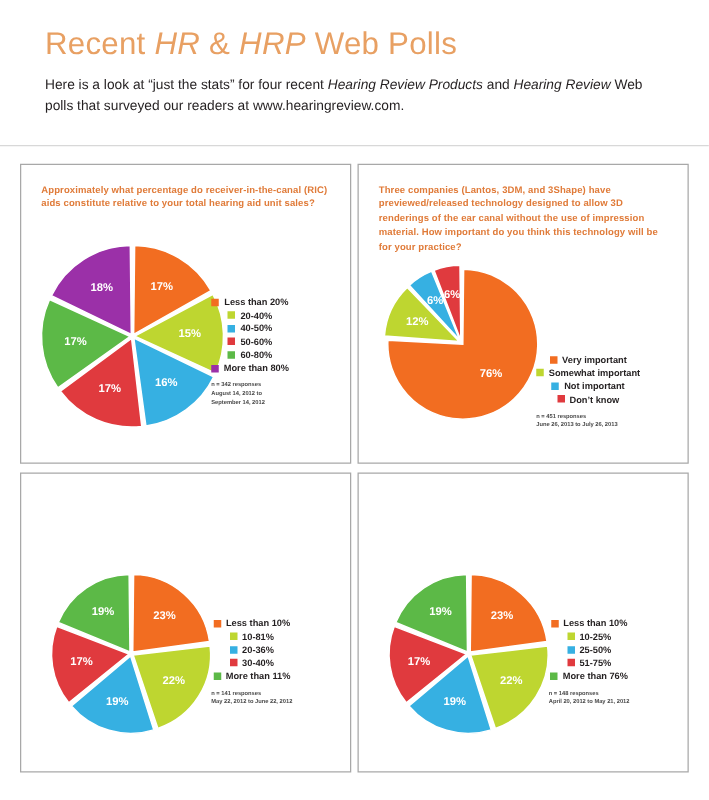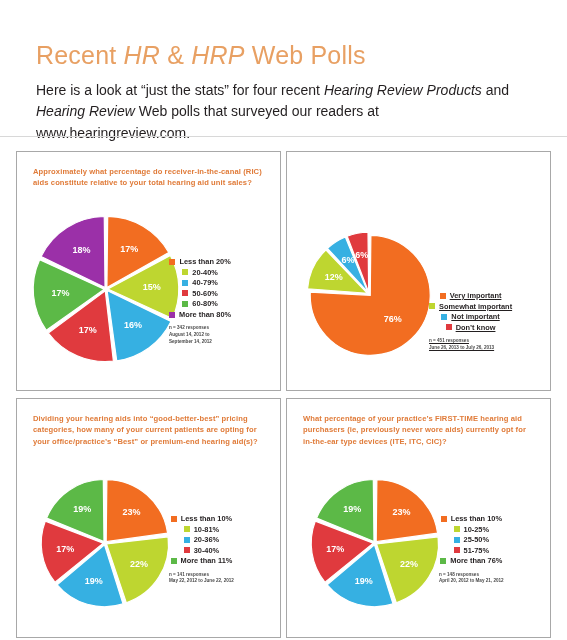--- a/index.html
+++ b/index.html
@@ -7,33 +7,33 @@
     width:567px;height:640px;
     background:#ffffff;
     font-family:"Liberation Sans", sans-serif;
     color:#231f20;
     overflow:hidden;
     position:relative;
   }
   .page{position:relative;width:567px;height:640px;box-sizing:border-box;}
 
   
-  .header{padding:22px 36px 0 36px;margin-top:20px;}
+  .header{padding:22px 36px 0 36px;}
   .title{
     font-size:25px;
     font-weight:400;
     color:#e8a063;
     letter-spacing:.2px;
     line-height:1.1;
     margin:0 0 10px 0;
     white-space:nowrap;
   }
   .title .em{font-style:italic;}
   .intro{
-    font-size:14px;
+    font-size:11px;
     line-height:1.55;
     color:#231f20;
     margin:0;
     max-width:500px;
   }
   .intro .em{font-style:italic;}
   .divider{
     position:absolute;left:0;top:116px;width:567px;height:1px;
     background:#d8d8d8;
   }
@@ -147,21 +147,21 @@
             <div class="row">
               <span class="sw" style="background: rgb(242, 109, 33);"></span>
               <span class="lbl">Less than 20%</span>
             </div>
             <div class="row">
               <span class="sw" style="background: rgb(190, 214, 48);"></span>
               <span class="lbl">20-40%</span>
             </div>
             <div class="row">
               <span class="sw" style="background: rgb(54, 176, 226);"></span>
-              <span class="lbl">40-79%</span>
+              <span class="lbl">40-50%</span>
             </div>
             <div class="row">
               <span class="sw" style="background: rgb(224, 58, 62);"></span>
               <span class="lbl">50-60%</span>
             </div>
             <div class="row">
               <span class="sw" style="background: rgb(92, 185, 71);"></span>
               <span class="lbl">60-80%</span>
             </div>
             <div class="row">
@@ -171,20 +171,21 @@
             <div class="foot">
               <div>n = 342 responses</div>
               <div>August 14, 2012 to</div>
               <div>September 14, 2012</div>
             </div>
           </div>
       </div>
     </div>
 
     <div class="card">
+      <p class="q">Three companies (Lantos, 3DM, and 3Shape) have previewed/released technology designed to allow 3D renderings of the ear canal without the use of impression material. How important do you think this technology will be for your practice?</p>
       <div class="chartwrap">
         <div class="pie" style="left:18px;top:78px;width:128px;height:128px;" id="pie-1">
             <svg width="128" height="128" viewBox="0 0 128 128">
               <g>
                 <path d="M 65.23218479067164 65.31214352935854 L 65.89217148075217 5.315773492756186 A 60 60 0 1 1 5.312762978316826 62.20362464199465 Z" fill="#f26d21" stroke="#ffffff" stroke-width="1.2"></path>
                 <text x="87.82223928631836" y="89.36810823426511" class="slicelabel">76%</text>
               </g>
               <g>
                 <path d="M 62.371311305561164 63.23359727518287 L 2.5347713075115266 58.807709673604435 A 60 60 0 0 1 20.819860239193908 19.949917737979852 Z" fill="#bed630" stroke="#ffffff" stroke-width="1.2"></path>
                 <text x="28.71174495382523" y="47.394607628962184" class="slicelabel">12%</text>
@@ -192,21 +193,21 @@
               <g>
                 <path d="M 63.035511769037804 62.48020973409637 L 22.44627988583936 18.292946239601186 A 60 60 0 0 1 40.33573478117301 6.939952940476807 Z" fill="#36b0e2" stroke="#ffffff" stroke-width="1.2"></path>
                 <text x="43.10275499581911" y="31.071210905421413" class="slicelabel">6%</text>
               </g>
               <g>
                 <path d="M 63.662713633745696 62.23188294868836 L 42.190216856753096 6.205711544941316 A 60 60 0 0 1 63.0027269436651 2.2355129120860084 Z" fill="#e03a3e" stroke="#ffffff" stroke-width="1.2"></path>
                 <text x="56.69212873115671" y="25.690797221581143" class="slicelabel">6%</text>
               </g>
             </svg>
           </div>
-        <div class="legend" style="left:142px;top:140px;text-decoration:underline;" id="leg-1">
+        <div class="legend" style="left:142px;top:152px;" id="leg-1">
             <div class="row">
               <span class="sw" style="background: rgb(242, 109, 33);"></span>
               <span class="lbl">Very important</span>
             </div>
             <div class="row">
               <span class="sw" style="background: rgb(190, 214, 48);"></span>
               <span class="lbl">Somewhat important</span>
             </div>
             <div class="row">
               <span class="sw" style="background: rgb(54, 176, 226);"></span>
@@ -218,21 +219,20 @@
             </div>
             <div class="foot">
               <div>n = 451 responses</div>
               <div>June 26, 2013 to July 26, 2013</div>
             </div>
           </div>
       </div>
     </div>
 
     <div class="card">
-      <p class="q">Dividing your hearing aids into “good-better-best” pricing categories, how many of your current patients are opting for your office/practice’s “Best” or premium-end hearing aid(s)?</p>
       <div class="chartwrap">
         <div class="pie" style="left:22px;top:78px;width:132px;height:132px;" id="pie-2">
             <svg width="132" height="132" viewBox="0 0 132 132">
               <g>
                 <path d="M 67.19036135758257 64.64980007466518 L 67.87234760399912 2.6535510368427495 A 62 62 0 0 1 128.61227591284998 56.20300113273288 Z" fill="#f26d21" stroke="#ffffff" stroke-width="1.2"></path>
                 <text x="92.61118946062375" y="35.81553055807032" class="slicelabel">23%</text>
               </g>
               <g>
                 <path d="M 67.51979026590362 66.96448823096219 L 129.11265590419058 59.87090645135815 A 62 62 0 0 1 87.32629226977036 125.71567952416765 Z" fill="#bed630" stroke="#ffffff" stroke-width="1.2"></path>
                 <text x="99.97575572220109" y="87.56167022995481" class="slicelabel">22%</text>
@@ -274,21 +274,20 @@
             </div>
             <div class="foot">
               <div>n = 141 responses</div>
               <div>May 22, 2012 to June 22, 2012</div>
             </div>
           </div>
       </div>
     </div>
 
     <div class="card">
-      <p class="q">What percentage of your practice’s FIRST-TIME hearing aid purchasers (ie, previously never wore aids) currently opt for in-the-ear type devices (ITE, ITC, CIC)?</p>
       <div class="chartwrap">
         <div class="pie" style="left:22px;top:78px;width:132px;height:132px;" id="pie-3">
             <svg width="132" height="132" viewBox="0 0 132 132">
               <g>
                 <path d="M 67.19036135758257 64.64980007466518 L 67.87234760399912 2.6535510368427495 A 62 62 0 0 1 128.61227591284998 56.20300113273288 Z" fill="#f26d21" stroke="#ffffff" stroke-width="1.2"></path>
                 <text x="92.61118946062375" y="35.81553055807032" class="slicelabel">23%</text>
               </g>
               <g>
                 <path d="M 67.51979026590362 66.96448823096219 L 129.11265590419058 59.87090645135815 A 62 62 0 0 1 87.32629226977036 125.71567952416765 Z" fill="#bed630" stroke="#ffffff" stroke-width="1.2"></path>
                 <text x="99.97575572220109" y="87.56167022995481" class="slicelabel">22%</text>

